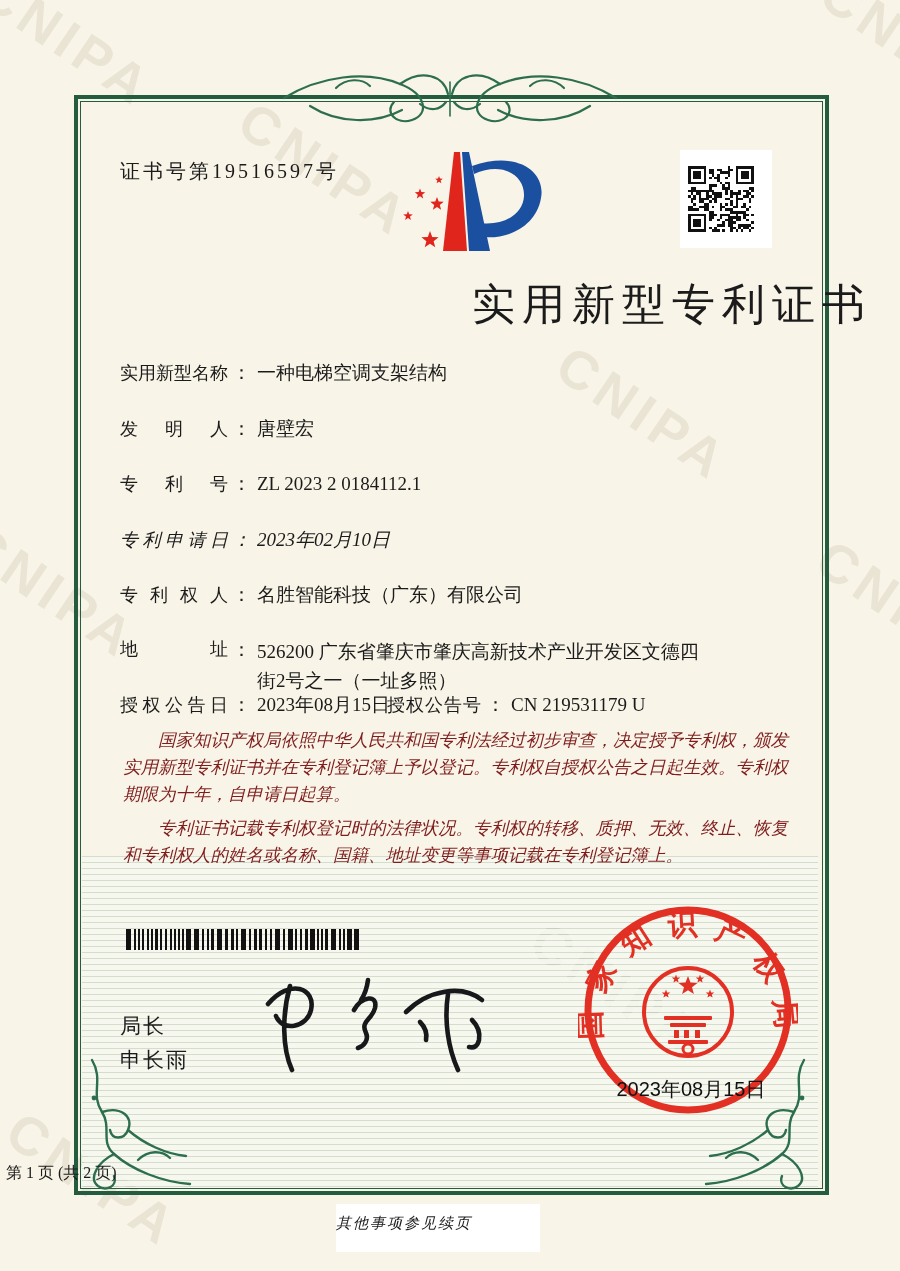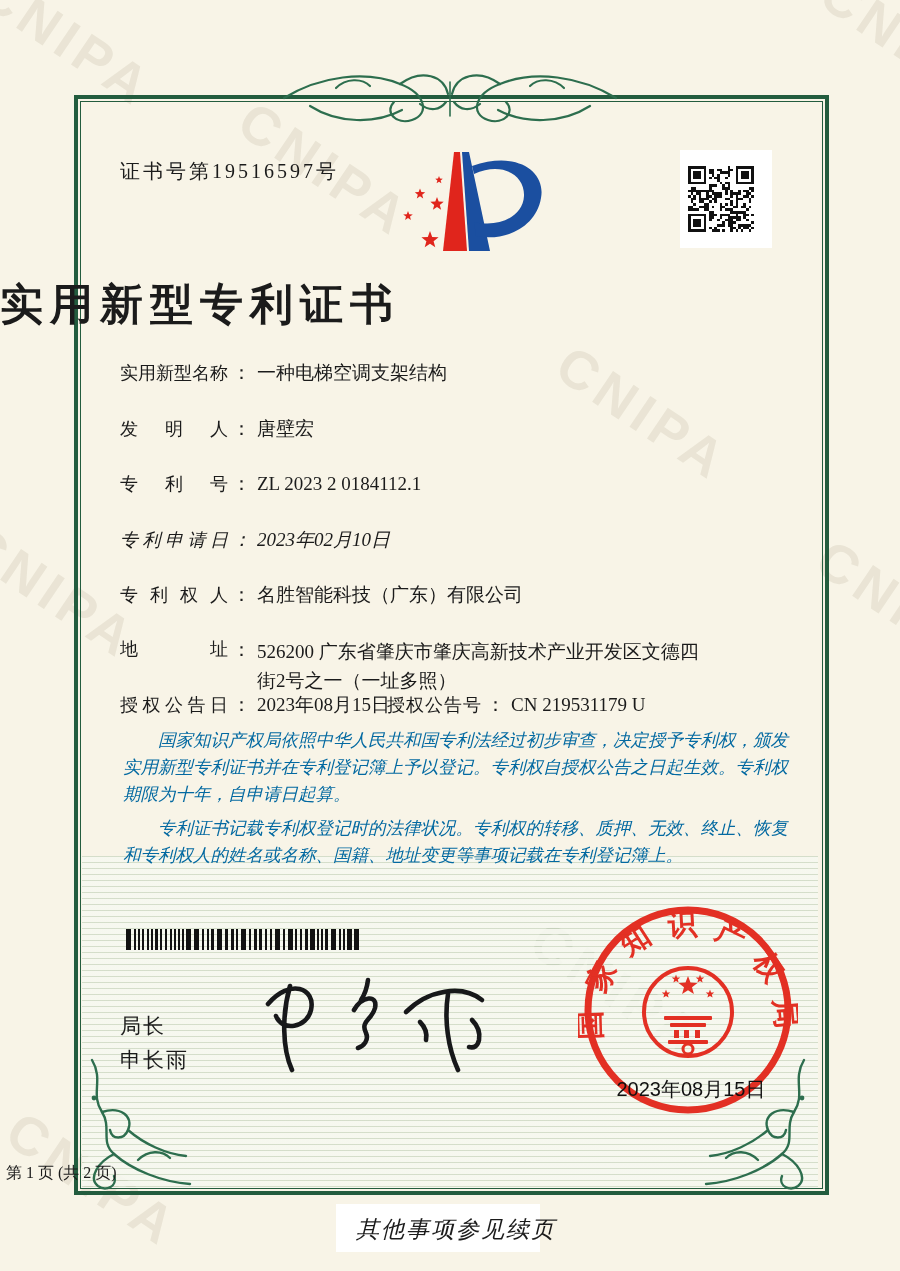--- a/index.html
+++ b/index.html
@@ -30,44 +30,44 @@
   #waves{
     position:absolute; left:82px; top:856px; width:736px; height:332px; z-index:2;
     background:repeating-linear-gradient(180deg,
       rgba(130,170,135,0.30) 0px, rgba(130,170,135,0.30) 1px,
       rgba(246,248,240,0.9) 1px, rgba(246,248,240,0.9) 6px);
   }
   .flourish{position:absolute; z-index:4; pointer-events:none;}
   
   .abs{position:absolute; z-index:5;}
   #cert-no{left:120px; top:158px; font-size:20px; letter-spacing:3px;}
-  #title{left:0; top:276px; width:872px; text-align:left;
-    font-size:43px; font-weight:bold; letter-spacing:7px;}
+  #title{left:0; top:276px; width:872px; text-align:right;
+    font-size:43px; font-weight:normal; letter-spacing:7px;}
   .row{left:120px; font-size:19px; white-space:nowrap;}
   .label{display:inline-block; width:108px; font-size:18px;
     text-align:justify; text-align-last:justify; vertical-align:baseline;}
   .colon{margin:0 6px 0 4px;}
   .row2{left:120px; display:flex; font-size:19px;}
   .row2 .val{width:455px; white-space:normal; line-height:1.55;}
   .g2label{display:inline-block; font-size:18px; letter-spacing:1px;text-align:right;}
   .paras{left:123px; top:727px; width:665px; font-size:17.5px; line-height:27px;
-    font-style:italic; color:#0369a1; z-index:5; position:absolute;}
+    font-style:italic; color:#7f1d1d; z-index:5; position:absolute;}
   .paras p{margin:0 0 7px 0; text-indent:2em; text-align:justify;}
   #position-title{left:120px; top:1012px; font-size:21px;
     font-family:"Liberation Sans","DejaVu Sans",sans-serif; letter-spacing:2px;}
   #signer-name{left:120px; top:1046px; font-size:21px;
     font-family:Liberation Serif, serif; letter-spacing:2px;}
   #seal-wrap{left:578px; top:900px; width:220px; height:220px; z-index:6; opacity:.95;}
   #seal-date{left:606px; top:1076px; width:170px; text-align:center; z-index:7;
     font-size:20px; font-weight:500;
     font-family:"Liberation Sans","DejaVu Sans",sans-serif; color:#111;}
   #page-indicator{left:6px; top:1163px; width:860px; text-align:left; font-size:16px; z-index:5;}
   #note-patch{left:336px; top:1204px; width:204px; height:48px; background:#ffffff; z-index:5;}
-  #note-text{left:336px; top:1214px; width:240px; text-align:center; z-index:6;
-    font-size:23px; font-style:italic; letter-spacing:2px;}
+  #note-text{left:336px; top:1214px; width:240px; z-index:6;
+    font-size:15px; font-style:italic; letter-spacing:2px;}
   #qr-patch{left:680px; top:150px; width:92px; height:98px; background:#ffffff; z-index:5;}
   #qr-box{left:688px; top:166px; z-index:6;}
   #logo-box{left:392px; top:148px; z-index:5;}
   #barcode-box{left:126px; top:929px; z-index:6;}
   #signature-box{left:256px; top:970px; z-index:6;}
 </style>
 </head>
 <body>
 
 <div id="page">

